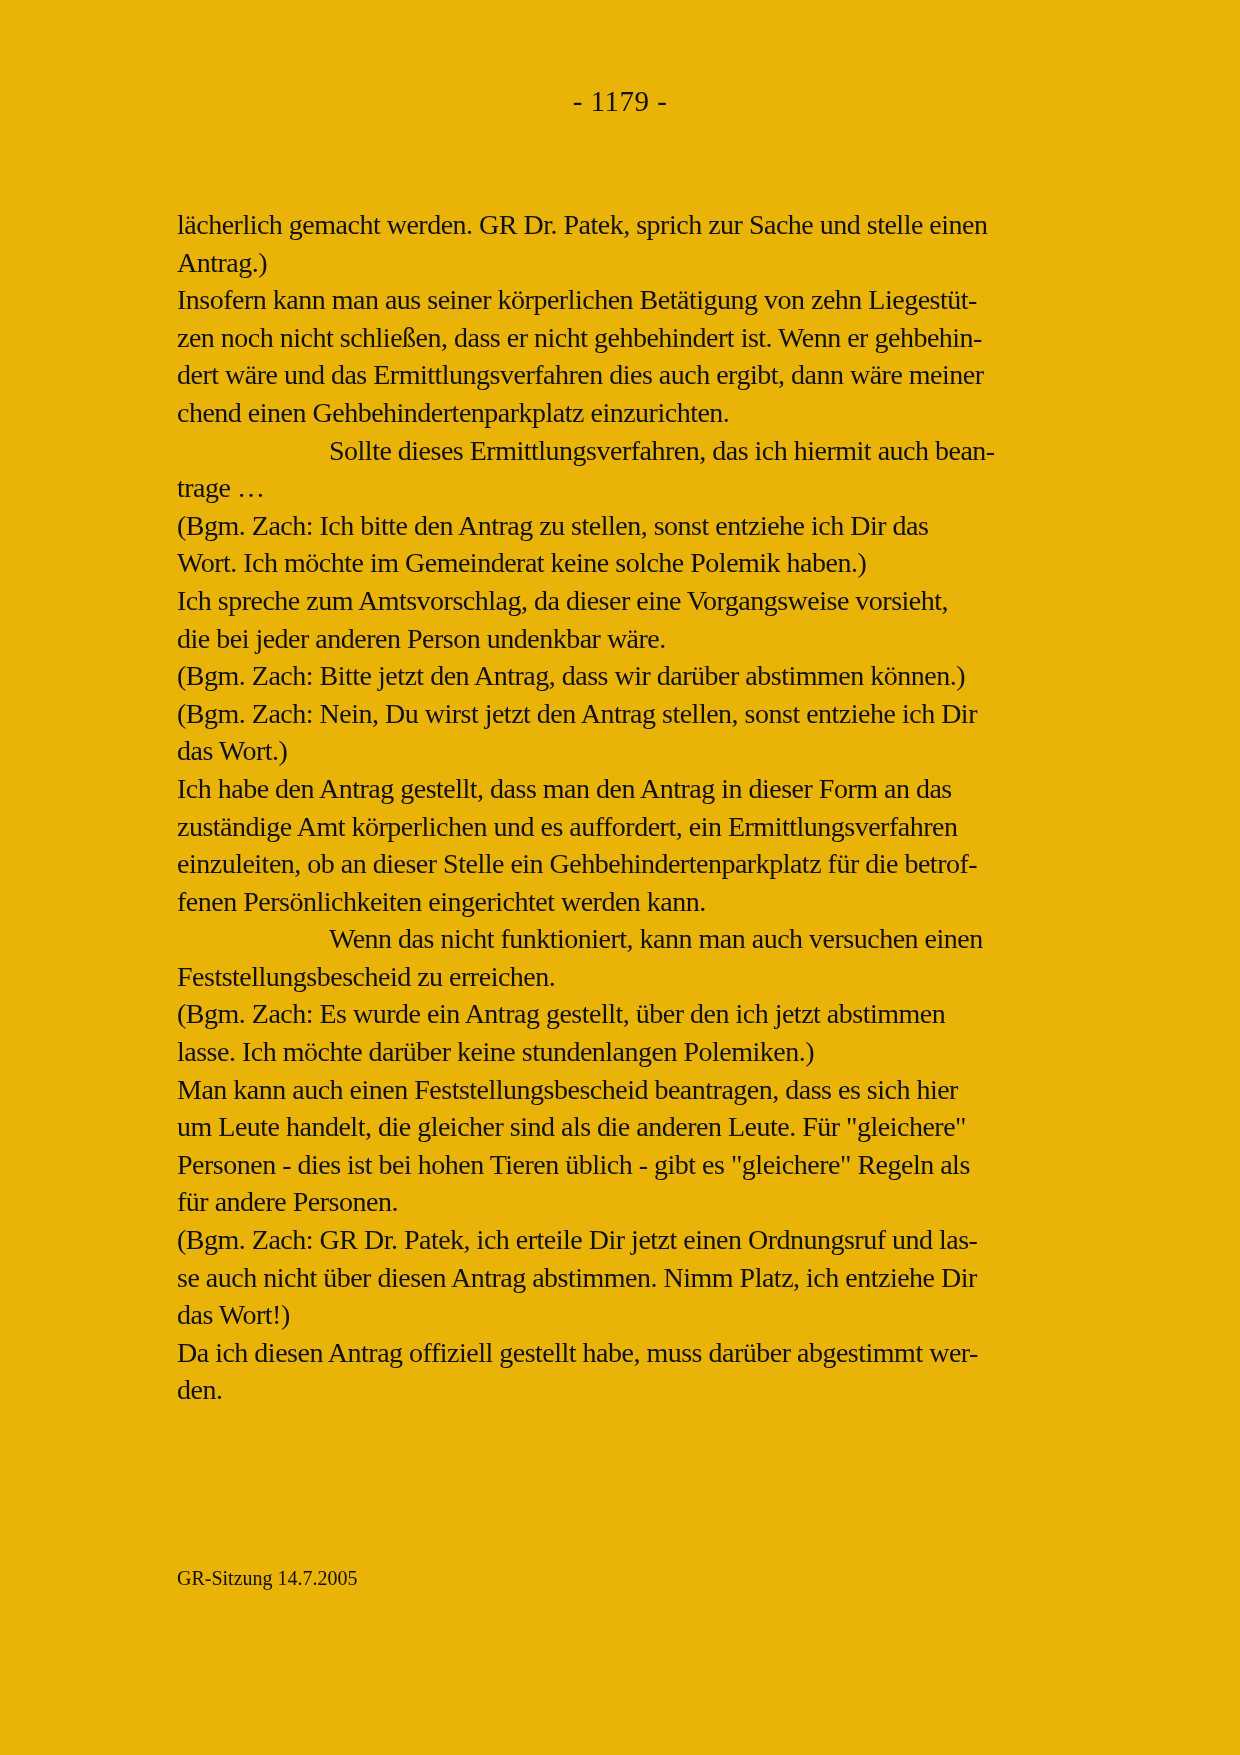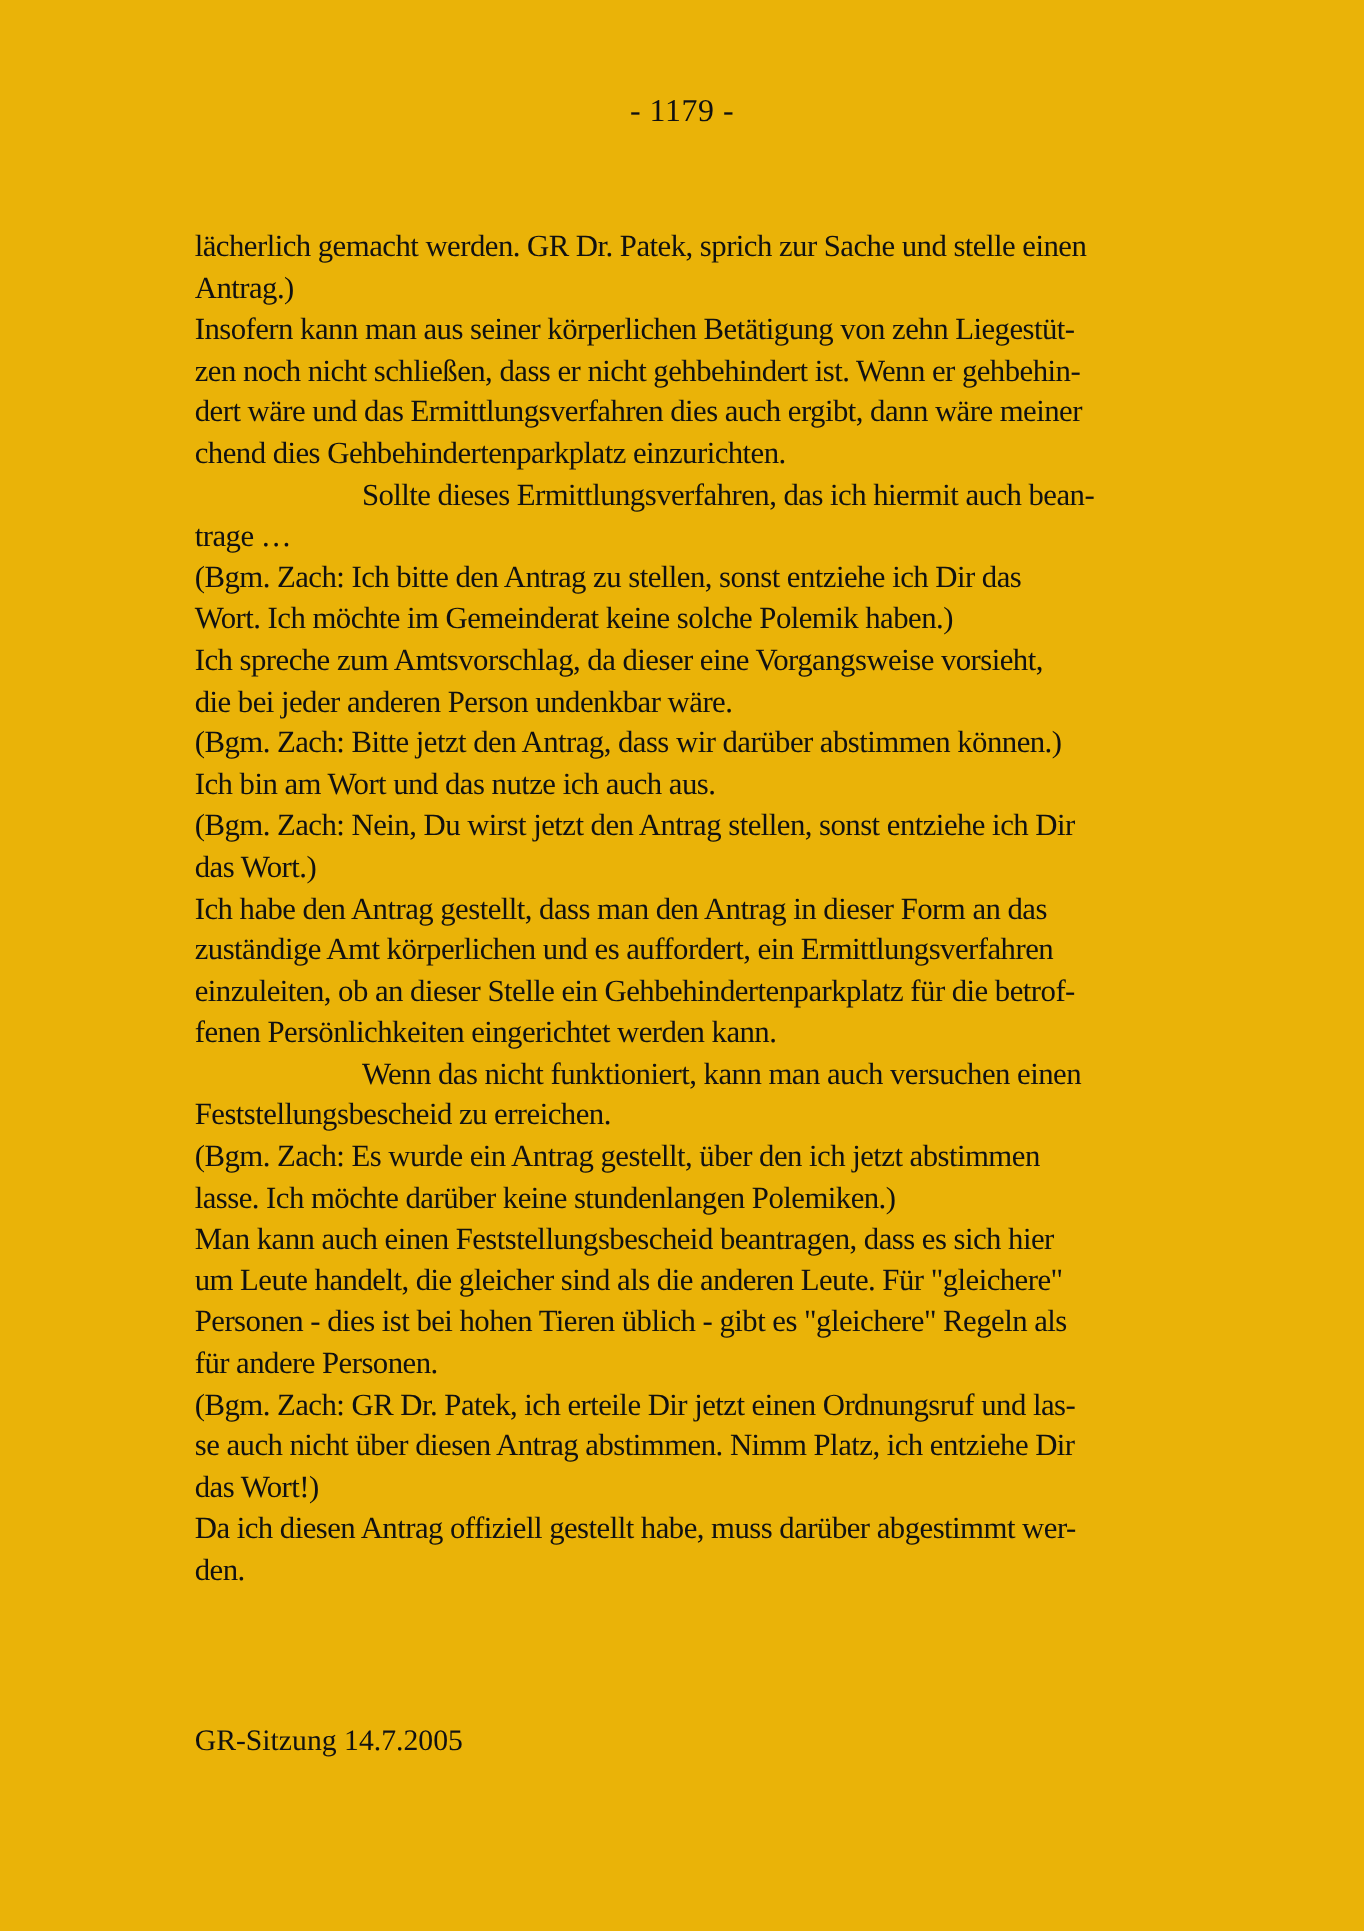--- a/index.html
+++ b/index.html
@@ -42,46 +42,45 @@
   .body-text .line {
     white-space: pre;
   }
   .body-text .line.indent {
     padding-left: 152px;
   }
   .footer-note {
     position: absolute;
     left: 177px;
     top: 1567px;
-    font-size: 27px;
+    font-size: 20px;
     letter-spacing: 0px;
     white-space: pre;
   }
 </style>
 </head>
 <body>
 
 <div class="page">
   <div class="page-number">- 1179 -</div>
 
   <main class="body-text">
       <div class="line">lächerlich gemacht werden. GR Dr. Patek, sprich zur Sache und stelle einen</div>
       <div class="line">Antrag.)</div>
       <div class="line">Insofern kann man aus seiner körperlichen Betätigung von zehn Liegestüt-</div>
       <div class="line">zen noch nicht schließen, dass er nicht gehbehindert ist. Wenn er gehbehin-</div>
       <div class="line">dert wäre und das Ermittlungsverfahren dies auch ergibt, dann wäre meiner</div>
-      <div class="line">chend dies Gehbehindertenparkplatz einzurichten.</div>
+      <div class="line">chend einen Gehbehindertenparkplatz einzurichten.</div>
       <div class="line indent">Sollte dieses Ermittlungsverfahren, das ich hiermit auch bean-</div>
       <div class="line">trage …</div>
       <div class="line">(Bgm. Zach: Ich bitte den Antrag zu stellen, sonst entziehe ich Dir das</div>
       <div class="line">Wort. Ich möchte im Gemeinderat keine solche Polemik haben.)</div>
       <div class="line">Ich spreche zum Amtsvorschlag, da dieser eine Vorgangsweise vorsieht,</div>
       <div class="line">die bei jeder anderen Person undenkbar wäre.</div>
       <div class="line">(Bgm. Zach: Bitte jetzt den Antrag, dass wir darüber abstimmen können.)</div>
-      <div class="line">Ich bin am Wort und das nutze ich auch aus.</div>
       <div class="line">(Bgm. Zach: Nein, Du wirst jetzt den Antrag stellen, sonst entziehe ich Dir</div>
       <div class="line">das Wort.)</div>
       <div class="line">Ich habe den Antrag gestellt, dass man den Antrag in dieser Form an das</div>
       <div class="line">zuständige Amt körperlichen und es auffordert, ein Ermittlungsverfahren</div>
       <div class="line">einzuleiten, ob an dieser Stelle ein Gehbehindertenparkplatz für die betrof-</div>
       <div class="line">fenen Persönlichkeiten eingerichtet werden kann.</div>
       <div class="line indent">Wenn das nicht funktioniert, kann man auch versuchen einen</div>
       <div class="line">Feststellungsbescheid zu erreichen.</div>
       <div class="line">(Bgm. Zach: Es wurde ein Antrag gestellt, über den ich jetzt abstimmen</div>
       <div class="line">lasse. Ich möchte darüber keine stundenlangen Polemiken.)</div>

